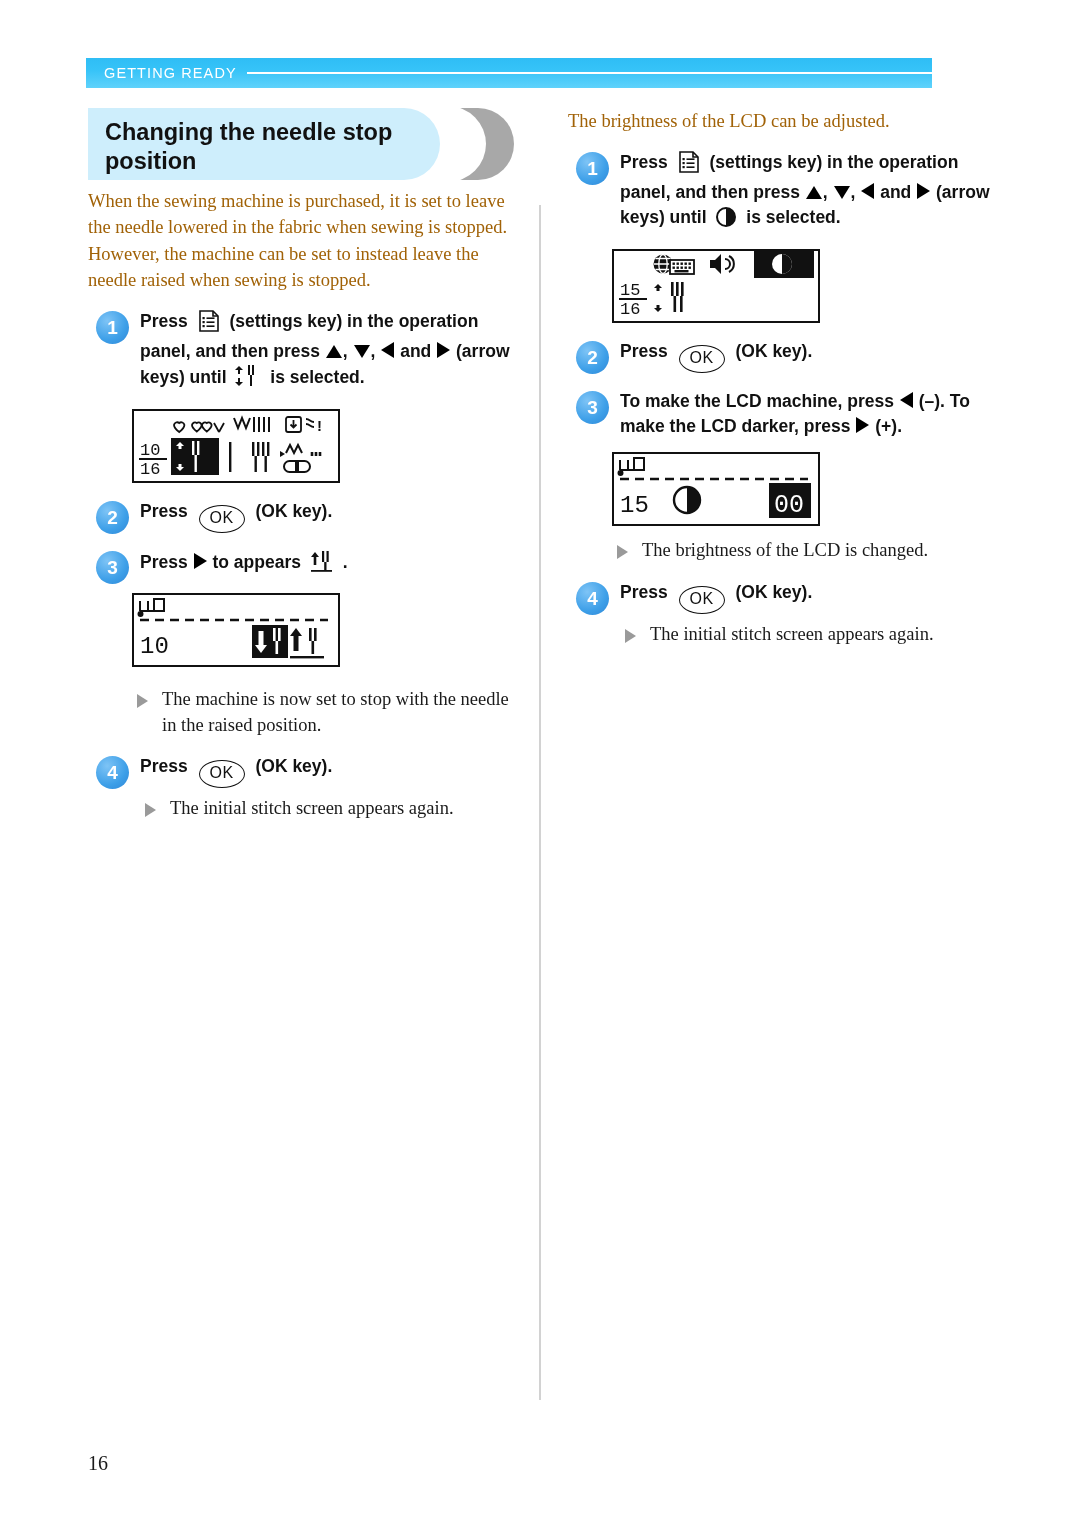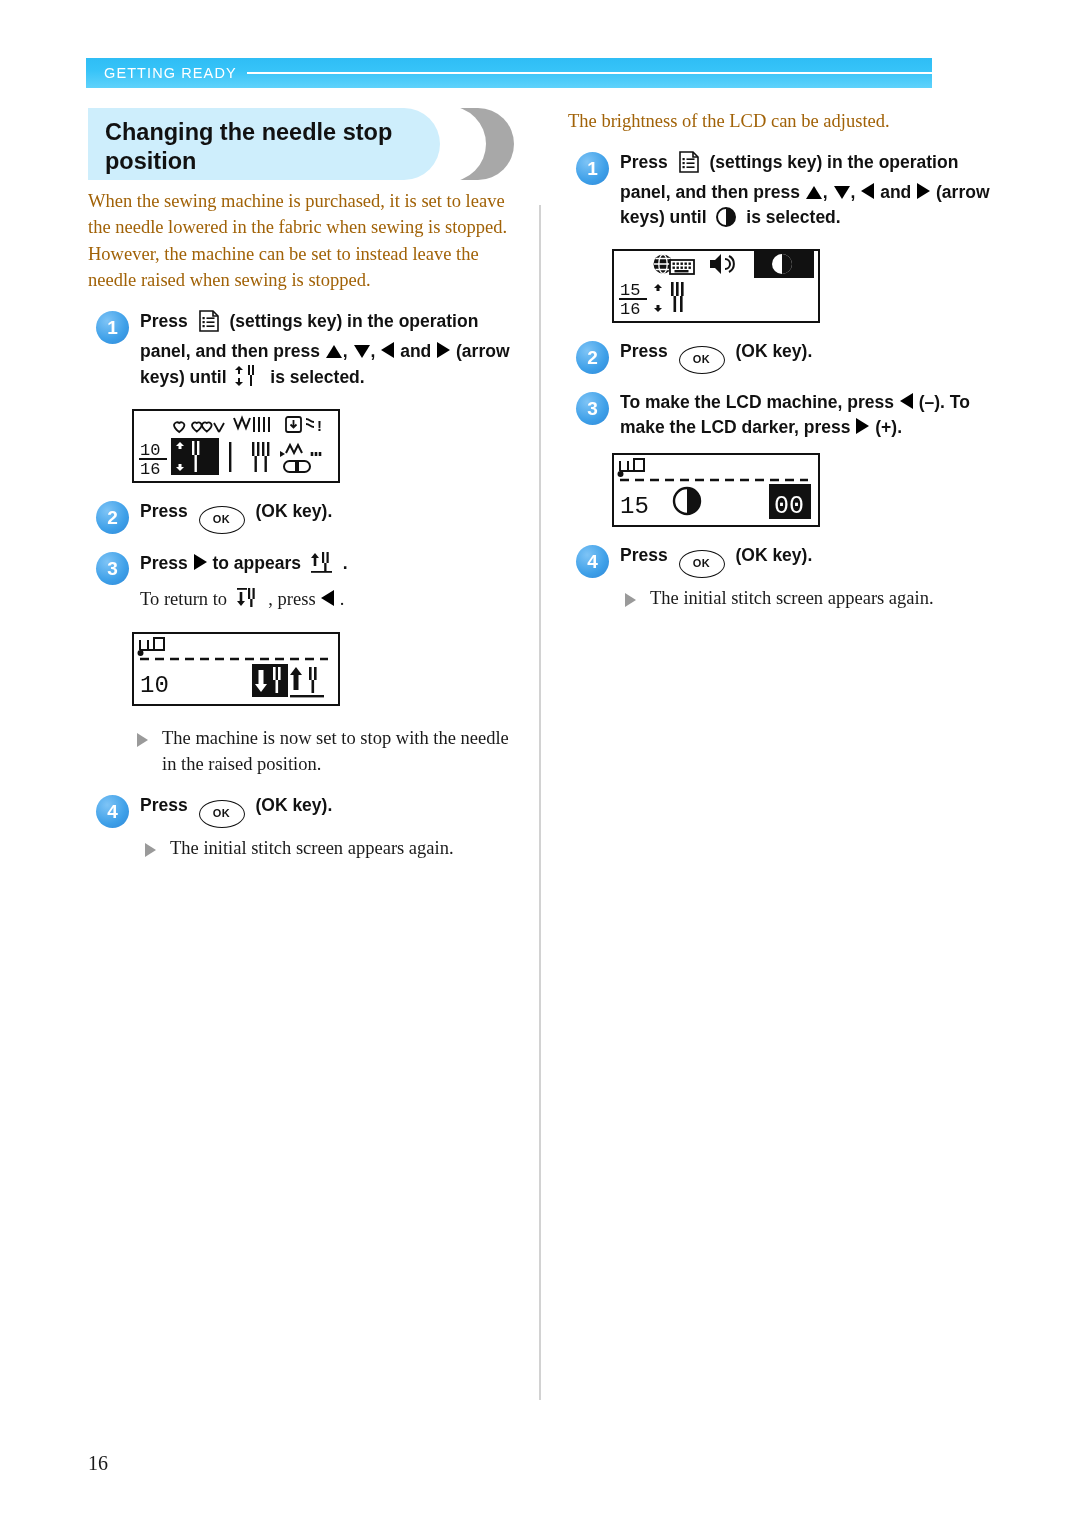--- a/index.html
+++ b/index.html
@@ -97,21 +97,21 @@
     display:inline-block;width:0;height:0;vertical-align:-1px;margin:0 1px;
   }
   .tri-up{border-left:8px solid transparent;border-right:8px solid transparent;border-bottom:13px solid #000;}
   .tri-dn{border-left:8px solid transparent;border-right:8px solid transparent;border-top:13px solid #000;}
   .tri-lf{border-top:8px solid transparent;border-bottom:8px solid transparent;border-right:13px solid #000;}
   .tri-rt{border-top:8px solid transparent;border-bottom:8px solid transparent;border-left:13px solid #000;}
 
   .ok-key{
     display:inline-block;vertical-align:-6px;
     width:44px;height:26px;border:1.8px solid #111;border-radius:50%;
-    font-family:"Liberation Sans", sans-serif;font-size:11px;font-weight:bold;
+    font-family:"Liberation Sans", sans-serif;font-size:16px;font-weight:normal;
     color:#111;text-align:center;line-height:24px;letter-spacing:.5px;
     margin:0 6px;
   }
   .settings-key{display:inline-block;vertical-align:-5px;margin:0 5px;}
   .ico{display:inline-block;vertical-align:-5px;margin:0 4px;}
 
   
   .lcd{
     border:2.2px solid #111;background:#ffffff;
     margin:14px 0 4px 44px;
@@ -254,35 +254,20 @@
           <svg width="24" height="24" viewBox="0 0 24 24">
             <polygon points="5,3 9,8 6.3,8 6.3,16 3.7,16 3.7,8 1,8" fill="#111"></polygon>
             <rect x="12" y="2" width="2.2" height="11" fill="#111"></rect>
             <rect x="16.5" y="2" width="2.2" height="11" fill="#111"></rect>
             <rect x="14.2" y="13" width="2.3" height="8" fill="#111"></rect>
             <rect x="1" y="21" width="21" height="1.8" fill="#111"></rect>
           </svg>
         </span>
         <span>.</span>
       </div>
-      <div class="sub-line">
-        <span>To return to</span>
-        <span class="ico">
-          <svg width="24" height="24" viewBox="0 0 24 24">
-            <polygon points="5,20 1,15 3.7,15 3.7,6 6.3,6 6.3,15 9,15" fill="#111"></polygon>
-            <rect x="12" y="2" width="2.2" height="11" fill="#111"></rect>
-            <rect x="16.5" y="2" width="2.2" height="11" fill="#111"></rect>
-            <rect x="14.2" y="13" width="2.3" height="8" fill="#111"></rect>
-            <rect x="1" y="2" width="10" height="1.8" fill="#111"></rect>
-          </svg>
-        </span>
-        <span>, press</span>
-        <span class="tri-lf"></span>
-        <span>.</span>
-      </div>
     </div>
 
     <div class="lcd lcd-b">
       <svg width="200" height="66" viewBox="0 0 200 66">
         <g stroke="#111" stroke-width="2" fill="none">
           <path d="M6 6 v10 M6 16 h22 M14 6 v10 M20 4 h10 v12 h-10 z"></path>
           <circle cx="6.5" cy="19" r="2" fill="#111"></circle>
         </g>
         <path d="M6 25 h188" stroke="#111" stroke-width="2.4" stroke-dasharray="9 6"></path>
         <text x="6" y="58" font-family="Liberation Mono, monospace" font-size="24" fill="#111">10</text>
@@ -445,20 +430,24 @@
         <text x="6" y="58" font-family="Liberation Mono, monospace" font-size="24" fill="#111">15</text>
         <g>
           <circle cx="73" cy="46" r="13" fill="#fff" stroke="#111" stroke-width="2.4"></circle>
           <path d="M73 33 a13 13 0 0 1 0 26 z" fill="#111"></path>
         </g>
         <rect x="155" y="29" width="42" height="35" fill="#111"></rect>
         <text x="160" y="58" font-family="Liberation Mono, monospace" font-size="25" fill="#fff">00</text>
       </svg>
     </div>
 
+    <div class="result" style="margin-left:44px;margin-top:12px;">
+      <span class="tri"></span>
+      <span>The brightness of the LCD is changed.</span>
+    </div>
 
     <div class="step">
       <div class="step-num">4</div>
       <div class="step-body">
         <span>Press</span>
         <span class="ok-key">OK</span>
         <span>(OK key).</span>
       </div>
       <div class="result">
         <span class="tri"></span>

